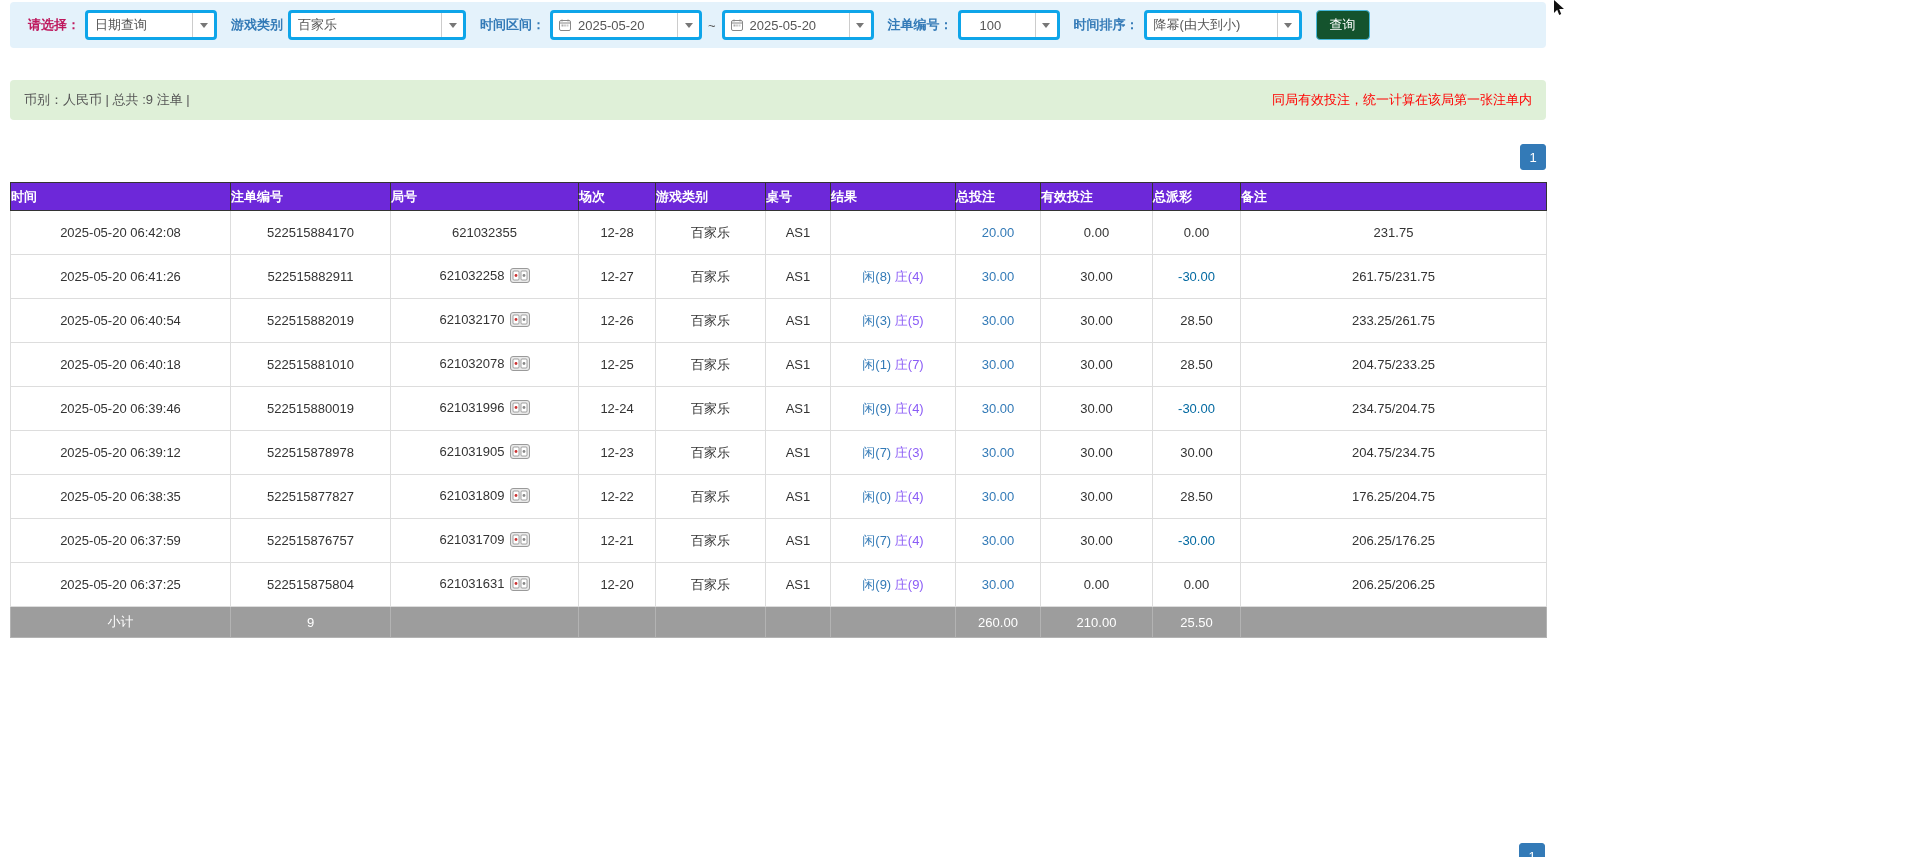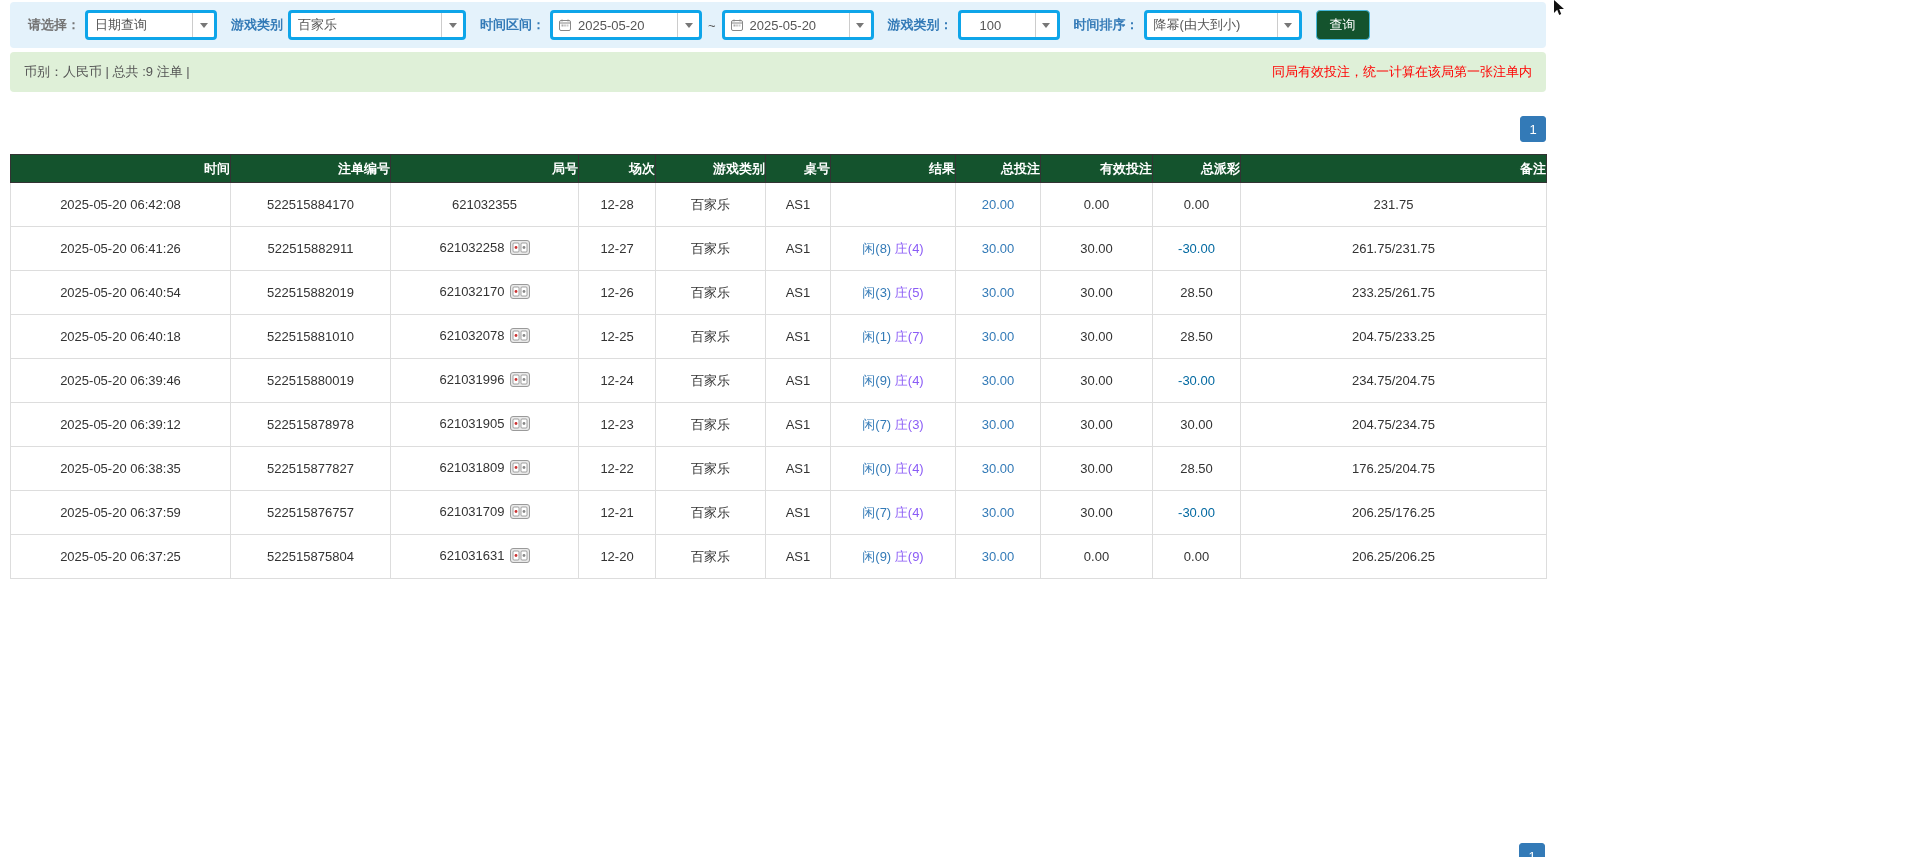--- a/index.html
+++ b/index.html
@@ -6,47 +6,47 @@
   html, body { background: #fff; }
   body { font-family: "Liberation Sans", sans-serif; }
   .viewport { position: relative; width: 1910px; height: 857px; overflow: hidden; background: #fff; }
   .content { width: 1536px; margin-left: 10px; padding-top: 2px; }
 
   .page-title { font-size: 18px; font-weight: 400; color: #333; padding: 2px 0 12px 2px; letter-spacing: 1px; }
 
   
   .filter-bar { background: #e4f2fb; border-radius: 4px; padding: 8px 10px; display: flex; align-items: center; height: 46px; }
   .flabel { font-size: 13px; font-weight: bold; color: #337ab7; margin: 0 5px 0 14px; white-space: nowrap; }
-  .flabel.first { margin-left: 8px; color: #737373; }
+  .flabel.first { margin-left: 8px; color: #be185d; }
   .combo { display: flex; align-items: center; height: 30px; border: 3px solid #0ea5e9; border-radius: 4px; background: #fff; }
   .combo input { border: none; outline: none; flex: 1; min-width: 0; padding: 0 7px; font-size: 13px; color: #555; background: transparent; font-family: "Liberation Sans", sans-serif; }
   .caret-btn { width: 22px; align-self: stretch; border: none; border-left: 1px solid #ccc; background: #fff; display: flex; align-items: center; justify-content: center; cursor: pointer; border-radius: 0 4px 4px 0; }
   .caret { width: 0; height: 0; border-left: 4px solid transparent; border-right: 4px solid transparent; border-top: 5px solid #777; }
   .cal-icon { display: inline-flex; margin-left: 6px; }
   .w-select { width: 132px; }
   .w-game   { width: 178px; }
   .w-date   { width: 152px; }
   .w-pp     { width: 102px; padding-left: 12px; }
   .w-sort   { width: 158px; }
   .tilde { font-size: 13px; color: #555; margin: 0 6px; }
   .btn-search { margin-left: 14px; background: #14532d; border: 1px solid #46b8da; color: #fff; font-size: 13px; height: 30px; padding: 0 13px; border-radius: 4px; cursor: pointer; font-family: "Liberation Sans", sans-serif; }
 
   
-  .info-bar { margin-top: 4px; background: #dff0d8; border-radius: 4px; padding: 0 14px; height: 40px; display: flex; align-items: center; justify-content: space-between; font-size: 13px; }
+  .info-bar { margin-top: 32px; background: #dff0d8; border-radius: 4px; padding: 0 14px; height: 40px; display: flex; align-items: center; justify-content: space-between; font-size: 13px; }
   .info-left { color: #555; }
   .info-right { color: #ff0000; }
 
   
   .pagination-top { display: flex; justify-content: flex-end; margin: 24px 0 12px 0; }
   .page-btn { width: 26px; height: 26px; background: #337ab7; border: 1px solid #337ab7; color: #fff; font-size: 13px; border-radius: 3px; cursor: pointer; font-family: "Liberation Sans", sans-serif; }
   .pagination-bottom { position: absolute; top: 843px; left: 1519px; }
 
   
   table { border-collapse: collapse; width: 1536px; table-layout: fixed; font-size: 13px; }
-  thead th { background: #14532d; color: #fff; height: 28px; font-weight: bold; border: 1px solid #333; text-align: right; }
+  thead th { background: #6d28d9; color: #fff; height: 28px; font-weight: bold; border: 1px solid #333; text-align: left; }
   tbody td { background: #fff; border: 1px solid #ddd; height: 44px; text-align: center; color: #333; vertical-align: middle; }
   tfoot td { background: #9d9d9d; color: #fff; height: 31px; border: 1px solid #b3b3b3; text-align: center; }
   .bet-link { color: #337ab7; text-decoration: none; cursor: pointer; }
   .player { color: #337ab7; }
   .banker { color: #8b5cf6; }
   .neg { color: #0369a1; }
   .round-icon { display: inline-block; vertical-align: middle; margin-left: 5px; cursor: pointer; }
 
   .cursor-mark { position: absolute; top: 0; left: 1552px; }
 </style>
@@ -104,21 +104,21 @@
               <rect x="5" y="5.5" width="2" height="2" fill="#ccc"></rect>
               <rect x="7.5" y="5.5" width="2" height="2" fill="#ccc"></rect>
             </svg>
         </span>
         <input readonly="" value="2025-05-20" style="">
         <button class="caret-btn">
             <span class="caret"></span>
           </button>
       </div>
 
-      <span class="flabel">游戏类别：</span>
+      <span class="flabel">注单编号：</span>
       <div class="combo w-pp">
         <input readonly="" value="100" style="">
         <button class="caret-btn">
             <span class="caret"></span>
           </button>
       </div>
 
       <span class="flabel">时间排序：</span>
       <div class="combo w-sort">
         <input readonly="" value="降幂(由大到小)" style="">
@@ -329,20 +329,33 @@
             <td>百家乐</td>
             <td>AS1</td>
             <td><span class="player">闲(9)</span> <span class="banker">庄(9)</span></td>
             <td><a class="bet-link">30.00</a></td>
             <td>0.00</td>
             <td><span class="">0.00</span></td>
             <td>206.25/206.25</td>
           </tr>
         </tbody>
       <tfoot>
+        <tr>
+          <td>小计</td>
+          <td>9</td>
+          <td></td>
+          <td></td>
+          <td></td>
+          <td></td>
+          <td></td>
+          <td>260.00</td>
+          <td>210.00</td>
+          <td>25.50</td>
+          <td></td>
+        </tr>
       </tfoot>
     </table>
   </div>
 
   <div class="pagination-bottom">
     <button class="page-btn">1</button>
   </div>
 
   <svg class="cursor-mark" width="16" height="16" viewBox="0 0 16 16">
     <path d="M2,0 L2,13 L5.2,9.8 L7.2,15 L9.2,14.1 L7.2,9 L12,9 Z" fill="#111"></path>

